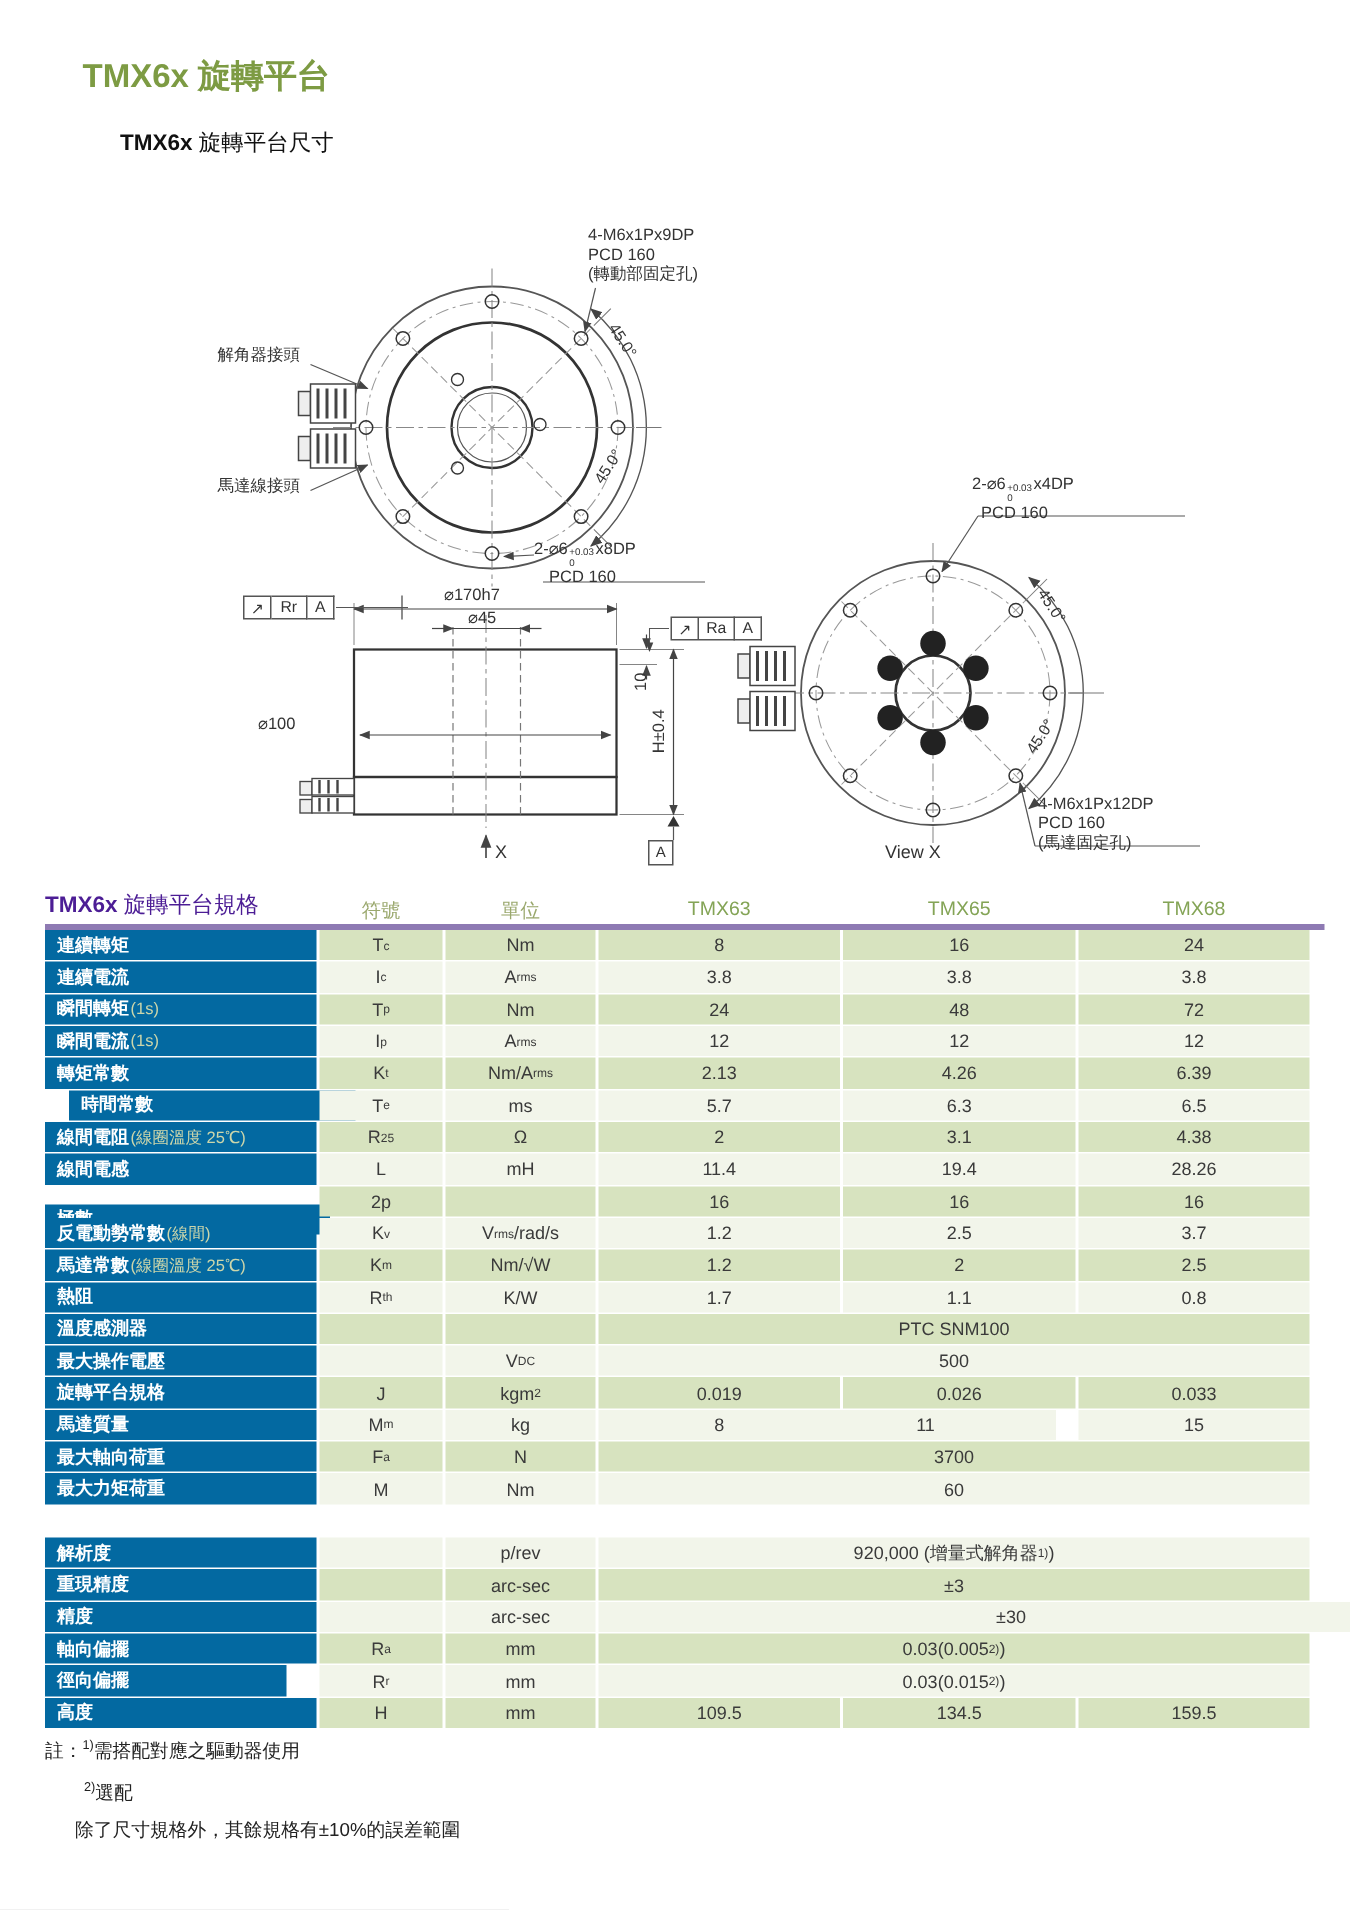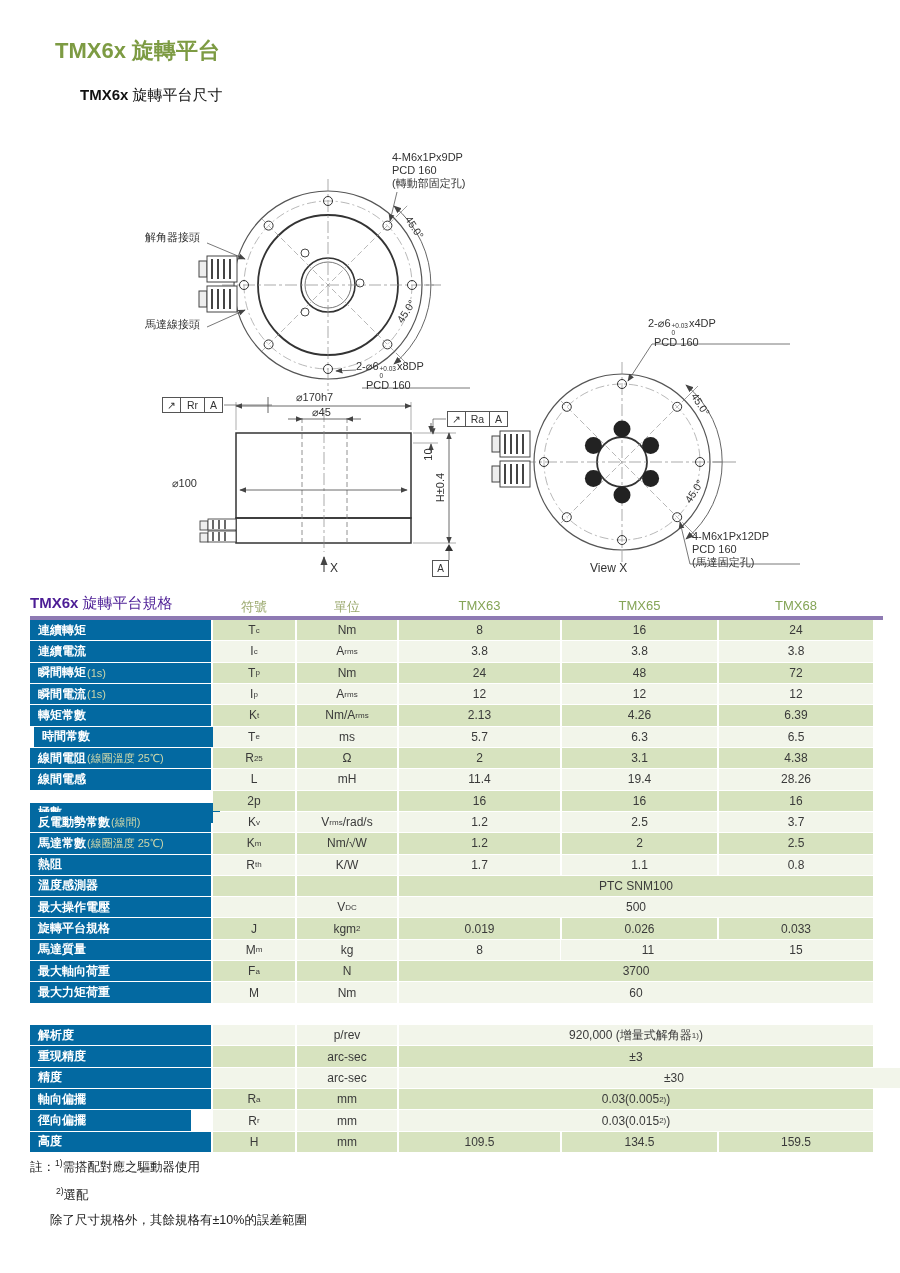--- a/index.html
+++ b/index.html
@@ -335,21 +335,21 @@
           <span class="lb">轉矩常數</span>
           <span class="lbn"></span>
         </div>
         <div class="cell" style="left: 183px; width: 82px;">K<sub>t</sub></div>
         <div class="cell" style="left: 267px; width: 100px;">Nm/A<sub>rms</sub></div>
         <div class="cell" style="left: 369px; width: 161px;">2.13</div>
         <div class="cell" style="left: 532px; width: 155px;">4.26</div>
         <div class="cell" style="left: 689px; width: 154px;">6.39</div>
       </div>
       <div class="trow alt" style="top: 106.6px; height: 20.32px;">
-        <div class="cell lab" style="left: 4px; width: 191px; font-family: Liberation Mono, monospace;">
+        <div class="cell lab" style="left: 16px; width: 191px; font-family: Liberation Mono, monospace;">
           <span class="lb">時間常數</span>
           <span class="lbn"></span>
         </div>
         <div class="cell" style="left: 183px; width: 82px;">T<sub>e</sub></div>
         <div class="cell" style="left: 267px; width: 100px;">ms</div>
         <div class="cell" style="left: 369px; width: 161px;">5.7</div>
         <div class="cell" style="left: 532px; width: 155px;">6.3</div>
         <div class="cell" style="left: 689px; width: 154px;">6.5</div>
       </div>
       <div class="trow main" style="top: 127.92px; height: 20.32px;">
@@ -448,21 +448,21 @@
         <div class="cell" style="left: 689px; width: 154px;">0.033</div>
       </div>
       <div class="trow alt" style="top: 319.8px; height: 20.32px;">
         <div class="cell lab" style="left: 0px; width: 181px;">
           <span class="lb">馬達質量</span>
           <span class="lbn"></span>
         </div>
         <div class="cell" style="left: 183px; width: 82px;">M<sub>m</sub></div>
         <div class="cell" style="left: 267px; width: 100px;">kg</div>
         <div class="cell" style="left: 369px; width: 161px;">8</div>
-        <div class="cell" style="left: 531px; width: 174px;">11</div>
+        <div class="cell" style="left: 500px; width: 174px;">11</div>
         <div class="cell" style="left: 689px; width: 154px;">15</div>
       </div>
       <div class="trow main" style="top: 341.12px; height: 20.32px;">
         <div class="cell lab" style="left: 0px; width: 181px;">
           <span class="lb">最大軸向荷重</span>
           <span class="lbn"></span>
         </div>
         <div class="cell" style="left: 183px; width: 82px;">F<sub>a</sub></div>
         <div class="cell" style="left: 267px; width: 100px;">N</div>
         <div class="cell" style="left: 369px; width: 474px;">3700</div>

